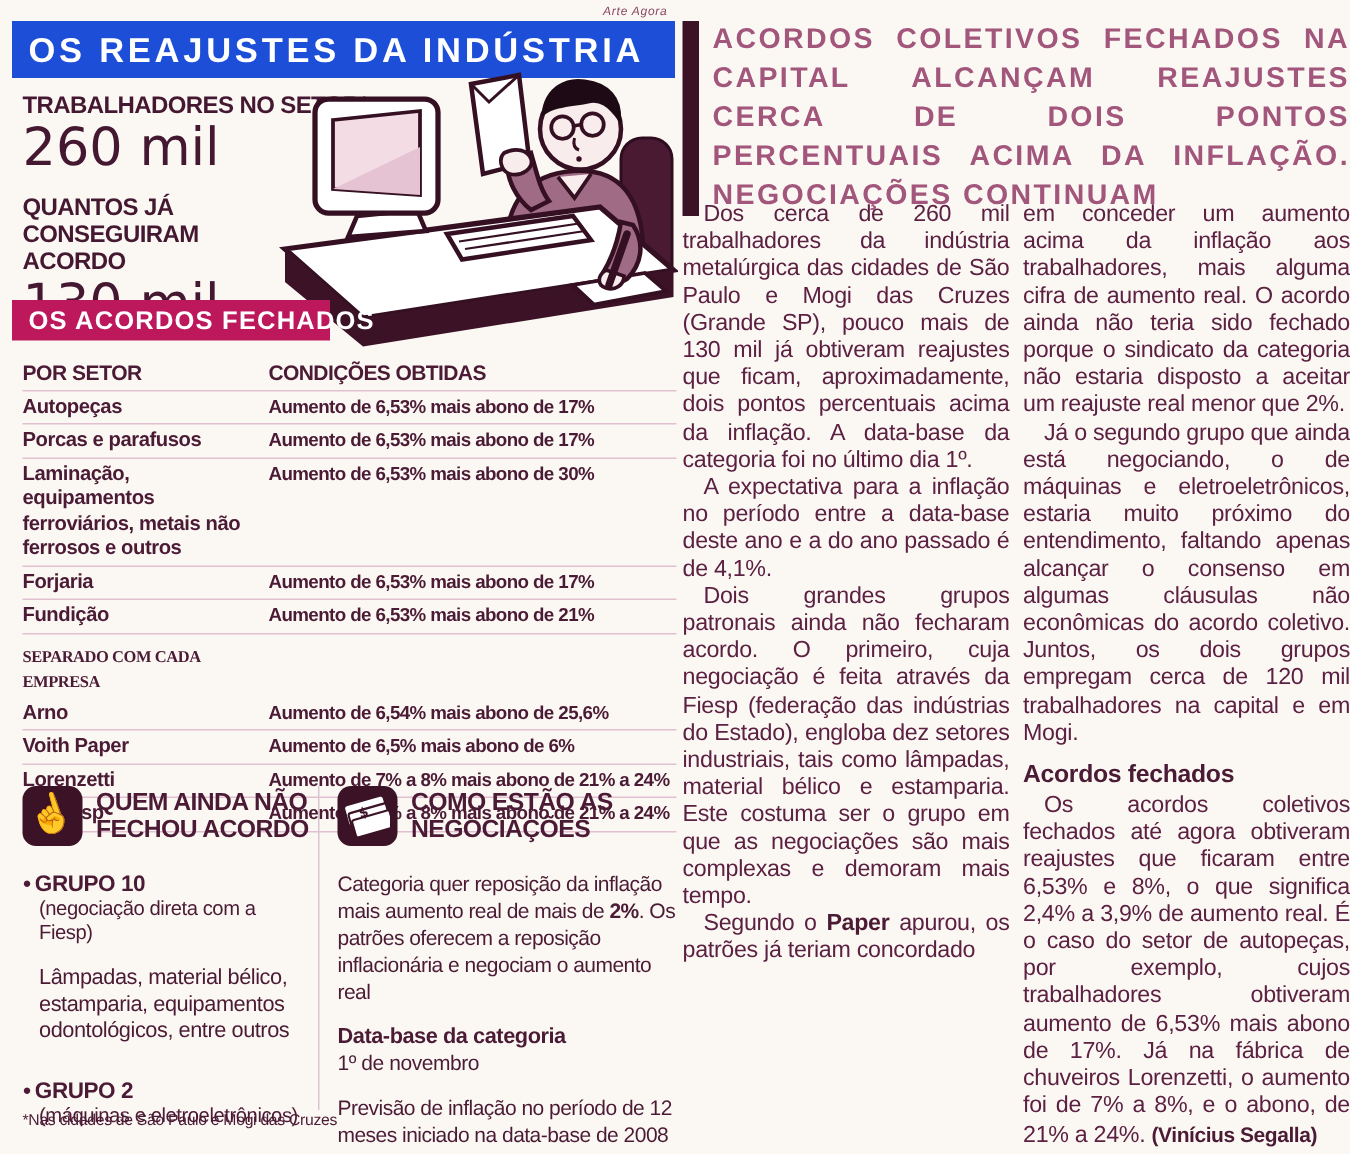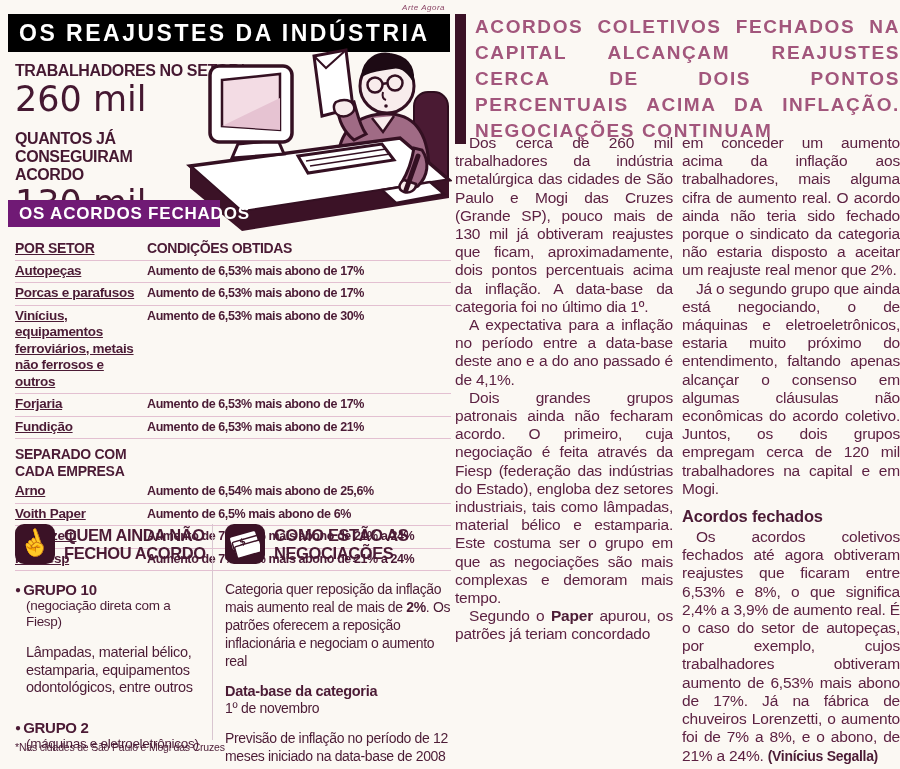--- a/index.html
+++ b/index.html
@@ -13,52 +13,52 @@
   }
   .credit {
     position:absolute; top:3px; right:455px;
     font-size:8px; font-style:italic; color:#8a4465; letter-spacing:.5px;
   }
 
   
   .infographic { position:absolute; left:8px; top:0; width:442px; height:769px; }
   .info-title-bar {
     position:absolute; left:0; top:14px; width:442px; height:38px;
-    background:#000000; color:#ffffff;
+    background:#1d4ed8; color:#ffffff;
     font-weight:bold; font-size:23px; letter-spacing:2.5px;
     line-height:38px; padding-left:11px; white-space:nowrap;
   }
   .stats { position:absolute; left:7px; top:62px; width:215px; }
   .stat-label {
     font-weight:bold; font-size:16px; letter-spacing:-0.4px;
     color:#451831; line-height:18px; text-transform:uppercase;
   }
   .stat-label.first { white-space:nowrap; }
   .stat-label.second { width:170px; }
   .stat-value {
     font-family:"DejaVu Sans", sans-serif;
     font-size:35px; color:#451831; line-height:34px; margin:2px 0 14px 0;
   }
   .illustration { position:absolute; left:178px; top:40px; }
 
   .acordos-bar {
     position:absolute; left:0; top:200px; width:212px; height:27px;
-    background:#701a75; color:#ffffff;
+    background:#be185d; color:#ffffff;
     font-weight:bold; font-size:17px; letter-spacing:.8px;
     line-height:27px; padding-left:11px; white-space:nowrap;
   }
 
   .deal-table { position:absolute; left:7px; top:238px; width:436px; }
   .t-row { display:flex; border-bottom:1px solid #e3c0d1; padding:2px 0 3px 0; }
-  .t-sector { width:132px; font-weight:bold; font-size:13.5px; letter-spacing:-0.3px; line-height:16.5px; padding-right:6px;text-decoration:underline; }
+  .t-sector { width:164px; font-weight:bold; font-size:13.5px; letter-spacing:-0.3px; line-height:16.5px; padding-right:6px; }
   .t-cond   { flex:1; font-weight:bold; font-size:12.5px; letter-spacing:-0.4px; line-height:16.5px; }
   .t-head .t-sector, .t-head .t-cond { font-size:14px; }
   .t-group-head {
-    font-weight:bold; font-size:14px; letter-spacing:-0.3px; line-height:17px;
-    width:140px; padding:7px 0 1px 0; text-transform:uppercase;
+    font-weight:bold; font-size:11px; letter-spacing:-0.3px; line-height:17px;
+    width:140px; padding:7px 0 1px 0; text-transform:uppercase;font-family:Liberation Serif, serif;
   }
 
   
   .box-a { position:absolute; left:7px; top:524px; width:192px; }
   .box-b { position:absolute; left:217px; top:524px; width:231px; }
   .vrule { position:absolute; left:204px; top:524px; width:1px; height:216px; background:#d9c6d0; }
   .box-head { display:flex; align-items:center; }
   .box-icon {
     width:40px; height:40px; border-radius:9px; background:#3b1226;
     display:flex; align-items:center; justify-content:center; flex:0 0 40px;
@@ -180,21 +180,21 @@
       </div>
       <div class="t-row">
         <div class="t-sector">Autopeças</div>
         <div class="t-cond">Aumento de 6,53% mais abono de 17%</div>
       </div>
       <div class="t-row">
         <div class="t-sector">Porcas e parafusos</div>
         <div class="t-cond">Aumento de 6,53% mais abono de 17%</div>
       </div>
       <div class="t-row">
-        <div class="t-sector">Vinícius, equipamentos ferroviários, metais não ferrosos e outros</div>
+        <div class="t-sector">Laminação, equipamentos ferroviários, metais não ferrosos e outros</div>
         <div class="t-cond">Aumento de 6,53% mais abono de 30%</div>
       </div>
       <div class="t-row">
         <div class="t-sector">Forjaria</div>
         <div class="t-cond">Aumento de 6,53% mais abono de 17%</div>
       </div>
       <div class="t-row">
         <div class="t-sector">Fundição</div>
         <div class="t-cond">Aumento de 6,53% mais abono de 21%</div>
       </div>

